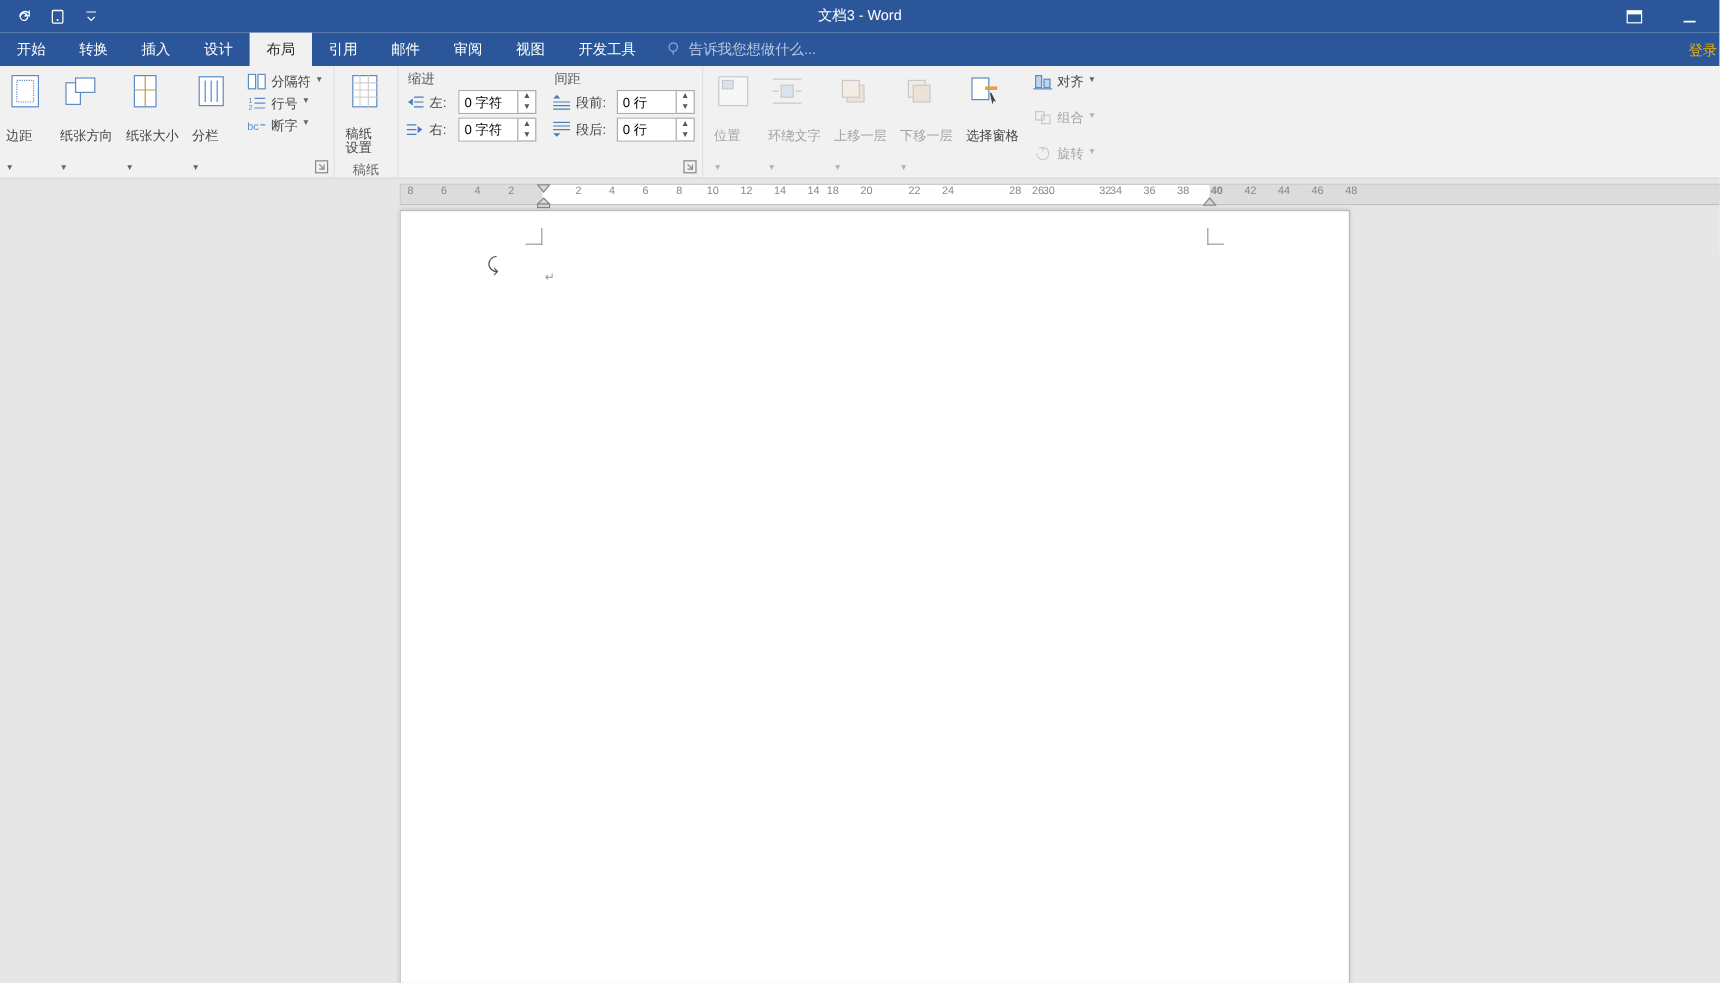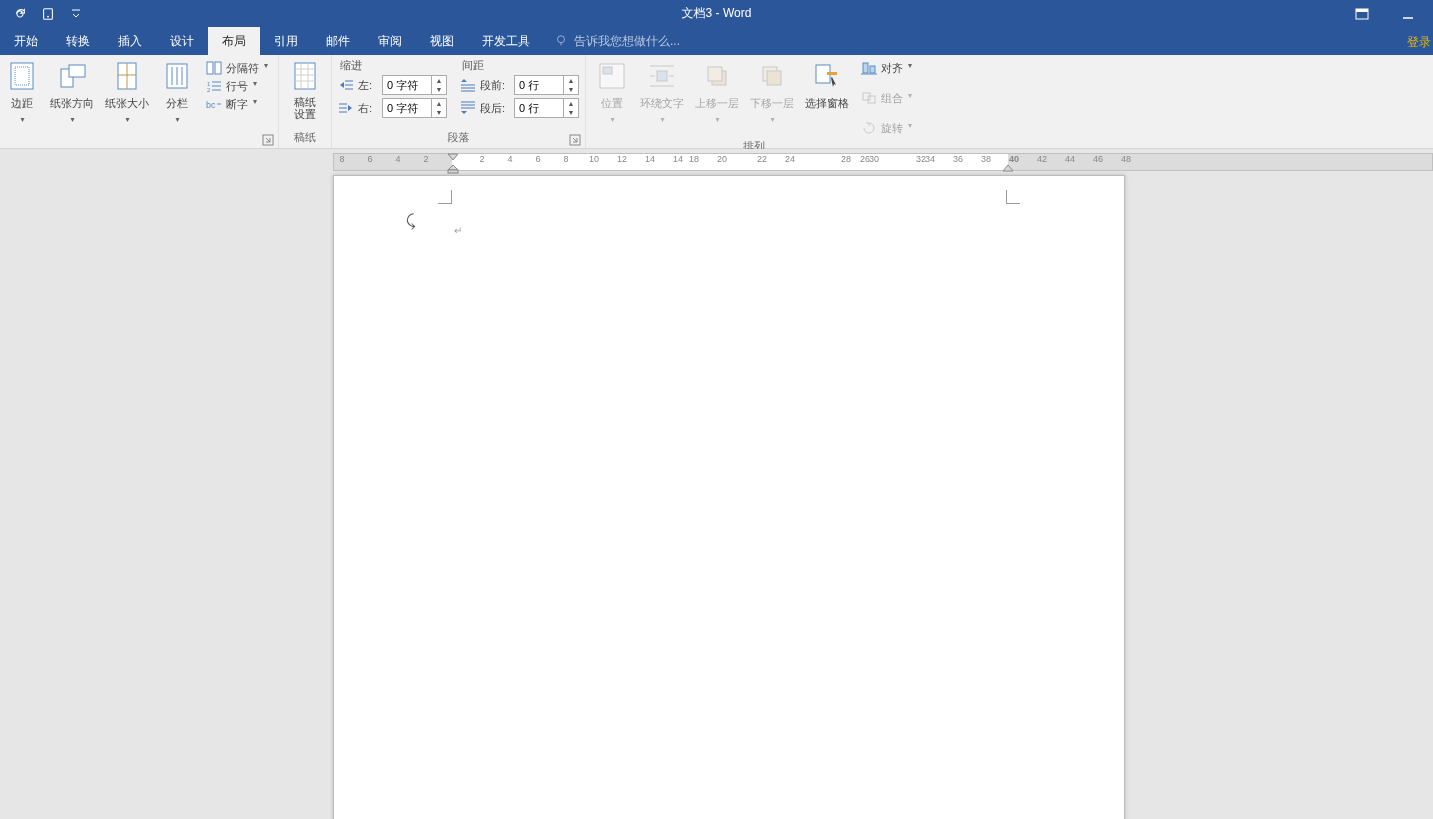--- a/index.html
+++ b/index.html
@@ -18,21 +18,21 @@
 .tab.active { background: #f1f1f1; color: #2a2a2a; }
 .tell-me { display: flex; align-items: center; gap: 6px; padding-left: 10px; color: #b8c8e0; font-size: 12px; }
 .tell-me svg { opacity: .85; }
 
 .ribbon { height: 94px; background: #f1f1f1; border-bottom: 1px solid #d4d4d4; display: flex; }
 .group { border-right: 1px solid #e1e1e1; display: flex; flex-direction: column; padding: 3px 6px 0; position: relative; }
 .group-body { flex: 1; display: flex; align-items: flex-start; gap: 5px; }
 .group-label { text-align: center; font-size: 11px; color: #666; padding: 2px 0 3px; position: relative; }
 .dlg-launcher { position: absolute; right: 2px; bottom: 2px; width: 14px; height: 14px; cursor: pointer; }
 
-.big-btn { display: flex; flex-direction: column; align-items: center; gap: 4px; padding: 2px 3px; cursor: pointer; font-size: 11px; color: #444; min-width: 40px; }
+.big-btn { display: flex; flex-direction: column; align-items: flex-start; gap: 14px; padding: 2px 3px; cursor: pointer; font-size: 11px; color: #444; min-width: 40px; }
 .big-btn.disabled { opacity: .45; cursor: default; }
 .big-icon { width: 32px; height: 32px; display:flex; align-items:center; justify-content:center; }
 
 .small-stack { display: flex; flex-direction: column; gap: 1px; padding-top: 2px; }
 .small-btn { display: flex; gap: 4px; font-size: 11px; color: #444; padding: 1px 4px; cursor: pointer; white-space: nowrap; }
 .small-btn.disabled { opacity: .45; cursor: default; margin-top: 12px; }
 .drop-arrow { font-size: 8px; color: #666; margin-left: 1px; }
 
 .para-cols { display: flex; flex-direction: column; }
 .para-head { font-size: 11px; color: #555; padding: 0 0 2px 2px; text-align: left; }
@@ -296,21 +296,20 @@
           <div class="spinbox">
               <input value="0 行" style="">
               <div class="spin-btns">
                 <div>▲</div>
                 <div>▼</div>
               </div>
             </div>
         </div>
       </div>
     </div>
-    <div class="group-label">段落</div>
     <span class="dlg-launcher"><svg width="12" height="12" viewBox="0 0 12 12">
           <rect x="1" y="1" width="10" height="10" fill="none" stroke="#888"></rect>
           <path d="M4 4l4 4M8 4v4h-4" fill="none" stroke="#888"></path>
         </svg></span>
   </div>
 
   <div class="group" style="border-right:none">
     <div class="group-body">
       <div class="big-btn disabled">
         <span class="big-icon">

